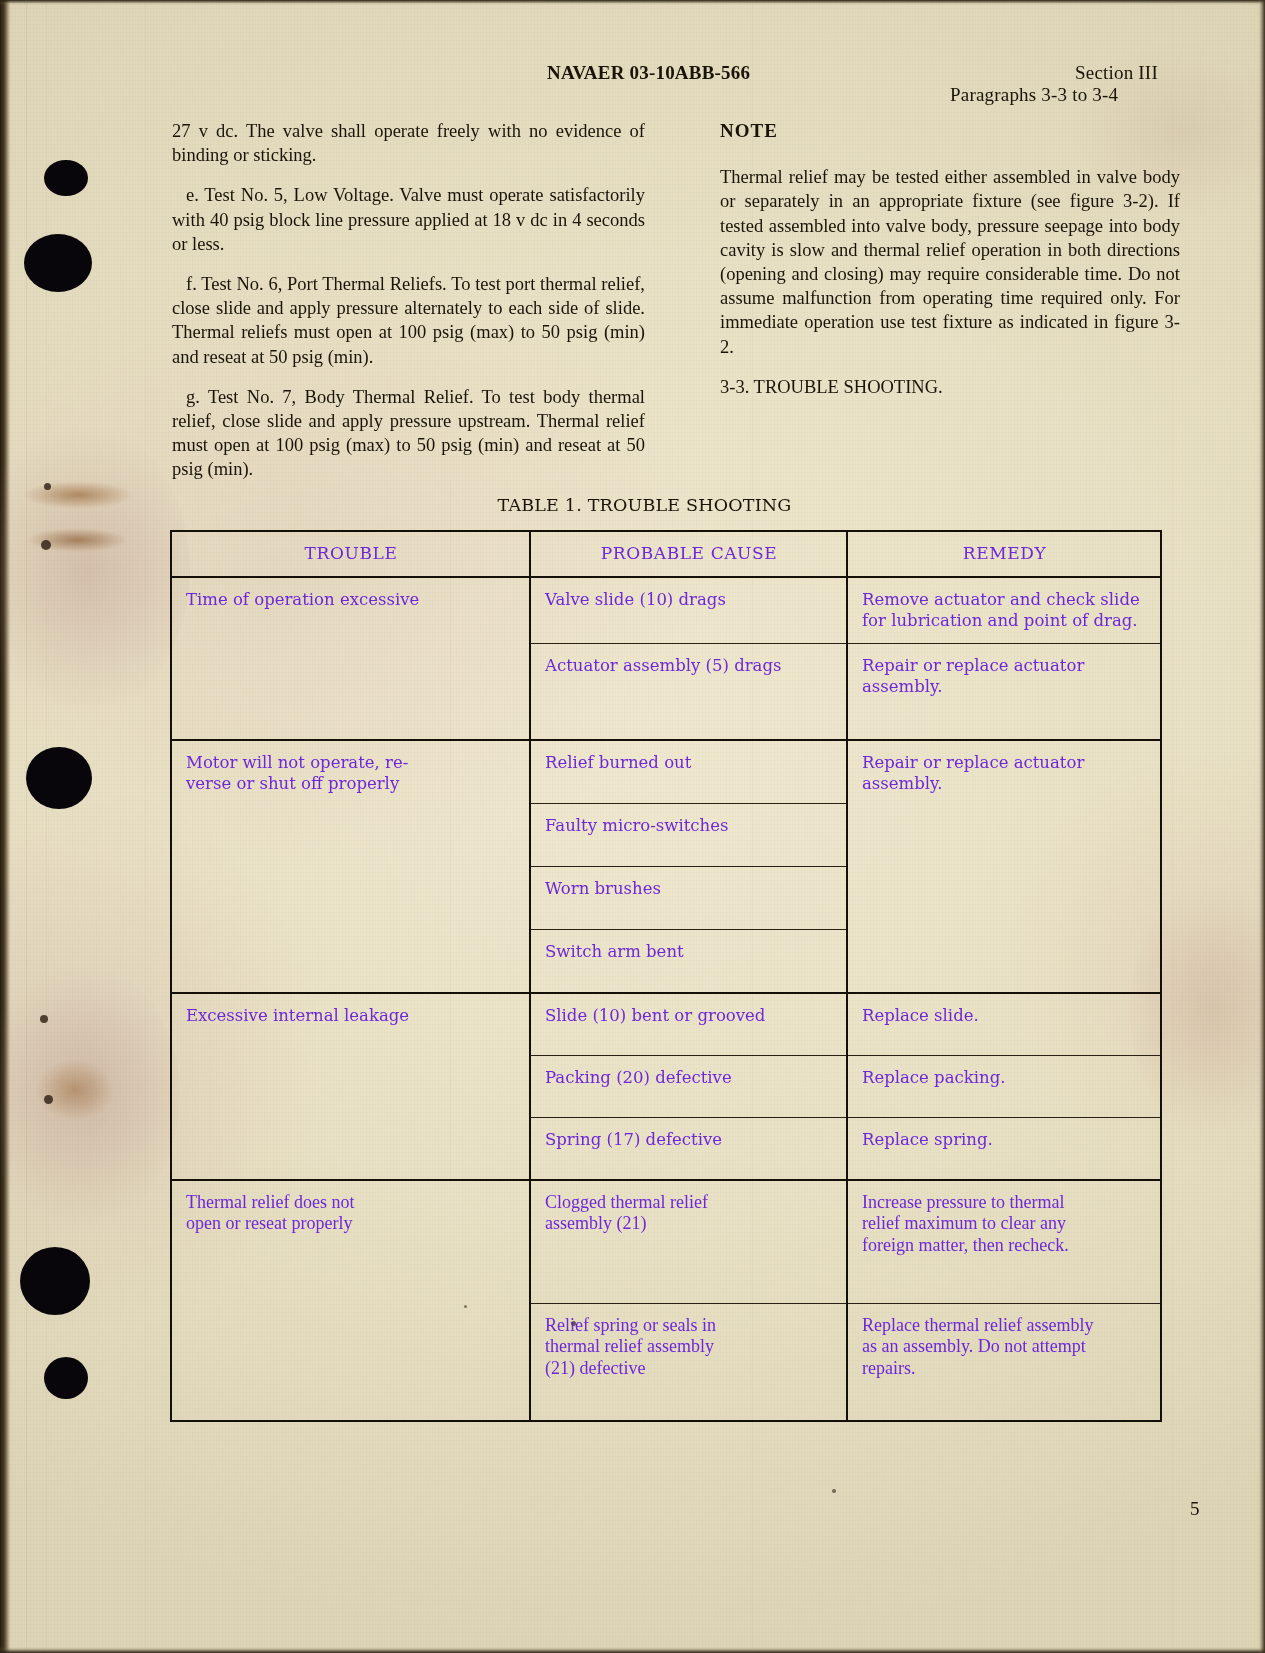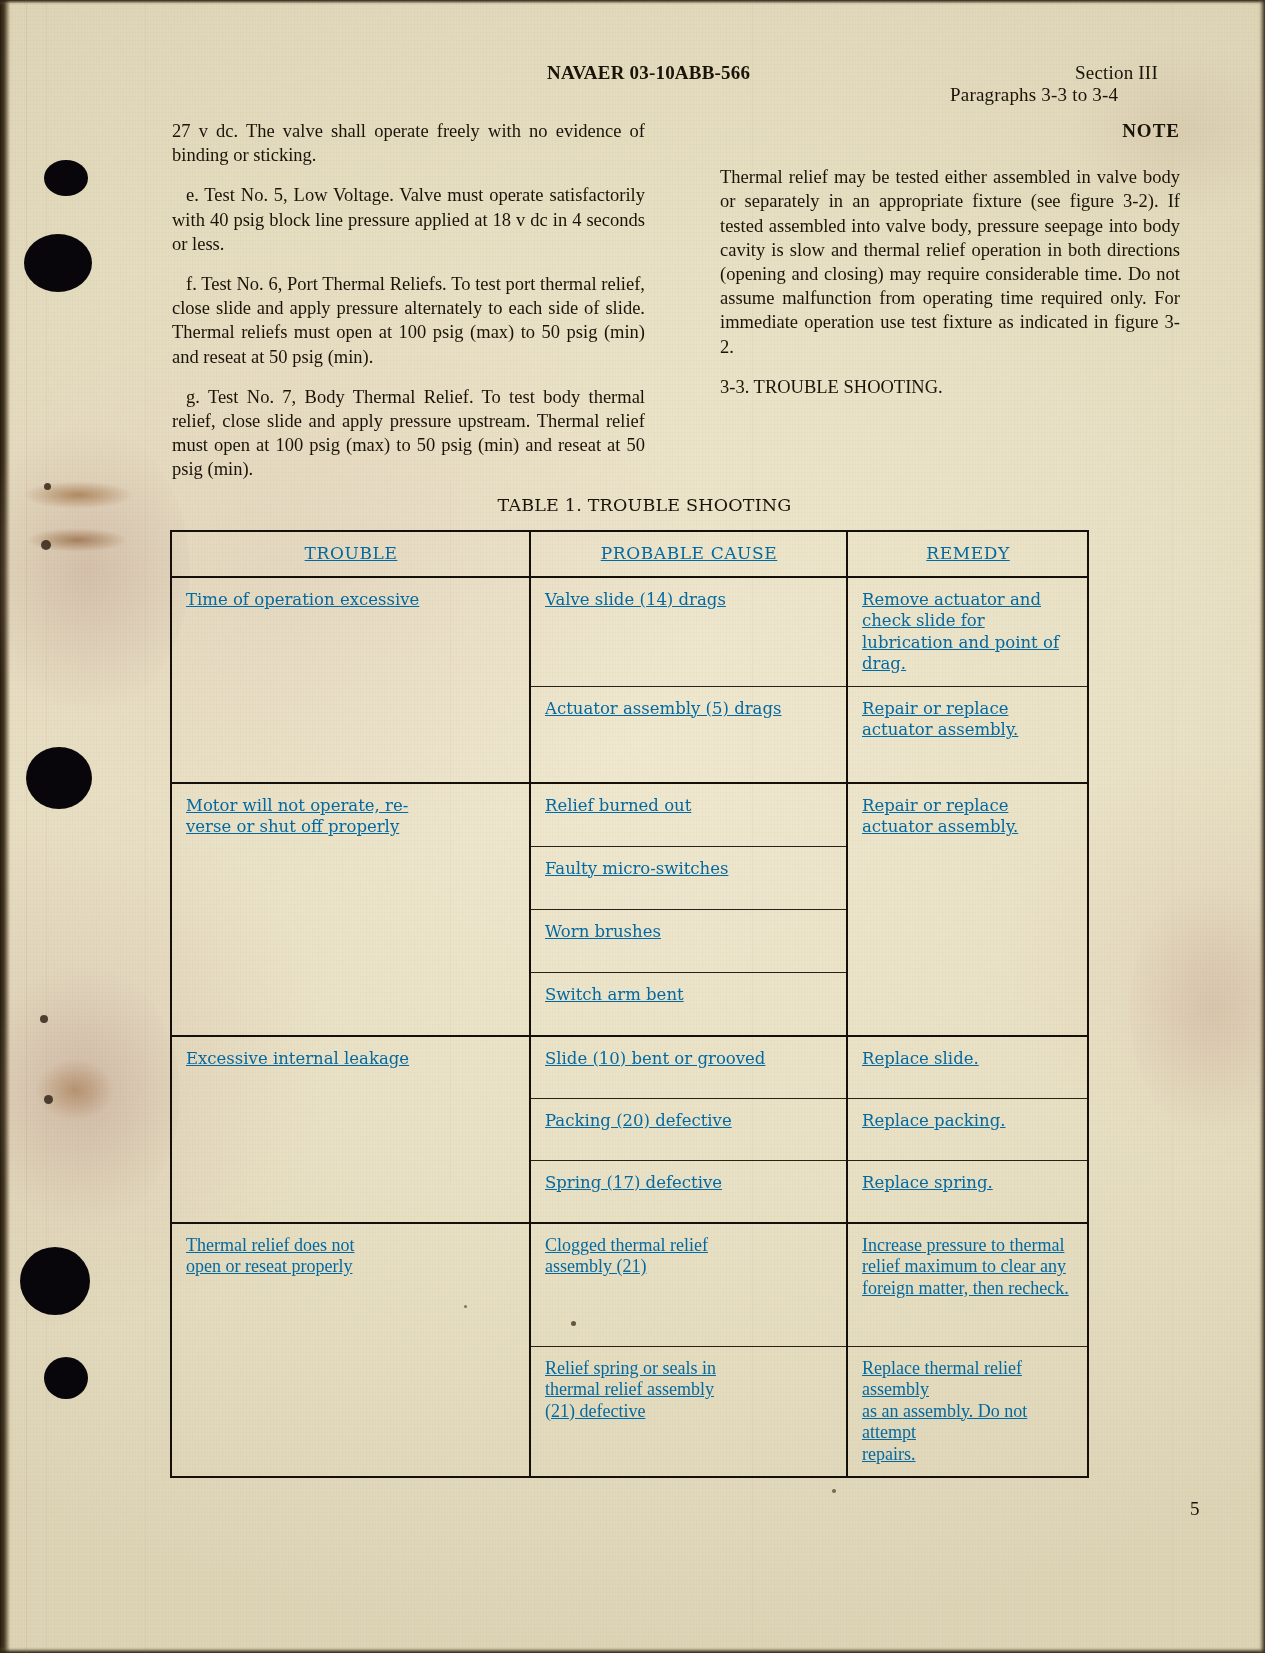--- a/index.html
+++ b/index.html
@@ -54,34 +54,33 @@
   .hdr-center{left:535px;top:62px;font-weight:bold;}
   .hdr-right1{left:1063px;top:62px;}
   .hdr-right2{left:938px;top:84px;}
 
   .col{position:absolute;width:473px;font-size:18.5px;line-height:24.2px;text-align:justify;}
   .col-l{left:160px;top:119px;}
   .col-r{left:708px;top:119px;width:460px;}
 
   p.para{margin:0 0 16px 0;}
   p.para.ind{text-indent:14px;}
-  .note-title{text-align:right;font-weight:bold;letter-spacing:1px;margin:0 0 22px 0;font-size:19px;}
+  .note-title{text-align:left;font-weight:bold;letter-spacing:1px;margin:0 0 22px 0;font-size:19px;}
   .sec-head{margin:0 0 16px 0;}
 
   
   .tbl-title{position:absolute;left:0;top:495px;width:1265px;text-align:center;
     font-family:"DejaVu Serif", serif;font-size:17.5px;letter-spacing:.2px;}
 
   table.ts{
-    position:absolute;left:158px;top:530px;width:919px;
+    position:absolute;left:158px;top:530px;width:992px;
     border-collapse:collapse;
     font-family:"DejaVu Serif", serif;
     font-size:16.5px;
-    color:#0369a1;
-    text-decoration:underline;
+    color:#6d28d9;
   }
   table.ts td, table.ts th{
     vertical-align:top;
     padding:11px 13px 11px 14px;
     line-height:21.5px;
     font-weight:normal;
   }
   .outer-l{border-left:2.5px solid #140f08;}
   .outer-r{border-right:2.5px solid #140f08;}
   .vsep{border-right:2px solid #140f08;}
@@ -168,21 +167,21 @@
       <tr>
         <th class="hcell c1 outer-l vsep thick-top thick-bot">TROUBLE</th>
         <th class="hcell c2 vsep thick-top thick-bot">PROBABLE CAUSE</th>
         <th class="hcell c3 outer-r thick-top thick-bot">REMEDY</th>
       </tr>
     </thead>
     <tbody>
 
       <tr>
         <td class="c1 outer-l vsep" rowspan="2" style="height:105px;">Time of operation excessive</td>
-        <td class="c2 vsep">Valve slide (14) drags</td>
+        <td class="c2 vsep">Valve slide (10) drags</td>
         <td class="c3 outer-r">Remove actuator and check slide for lubrication and point of drag.</td>
       </tr>
       <tr>
         <td class="c2 vsep thin-top" style="height:73px;">Actuator assembly (5) drags</td>
         <td class="c3 outer-r thin-top">Repair or replace actuator assembly.</td>
       </tr>
 
       <tr>
         <td class="c1 outer-l vsep thick-top" rowspan="4">Motor will not operate, re-<br>verse or shut off properly</td>
         <td class="c2 vsep thick-top" style="height:40px;">Relief burned out</td>

